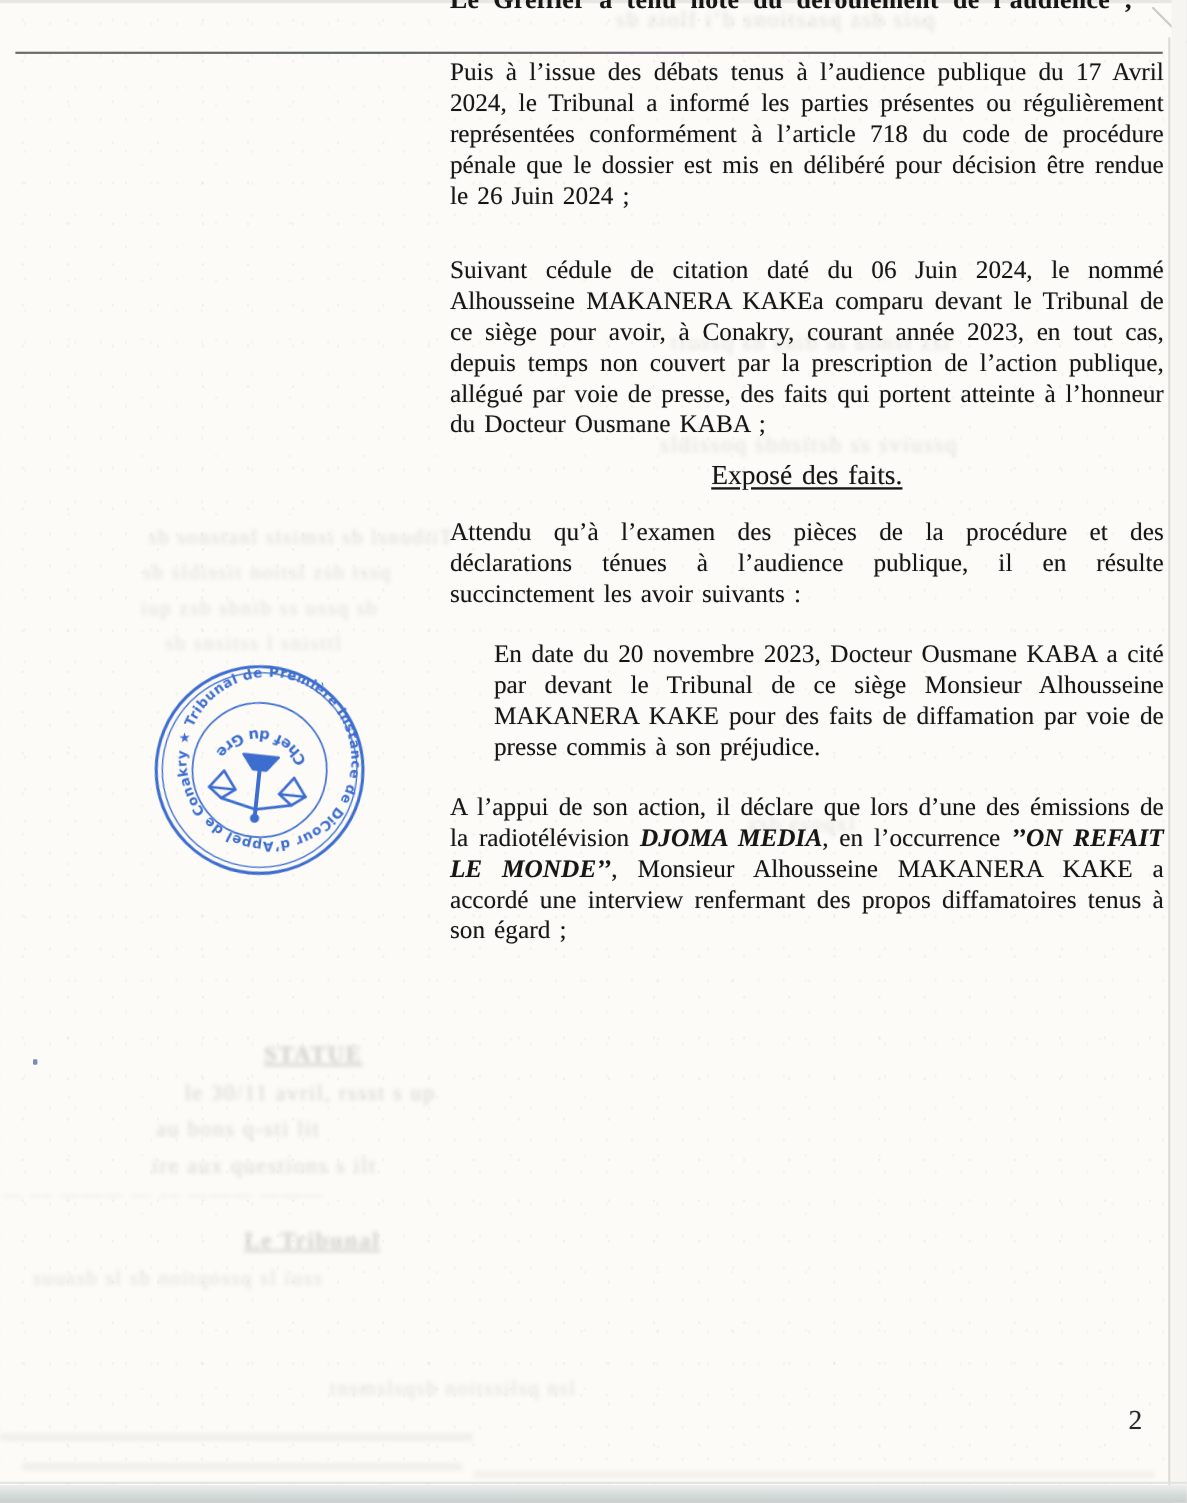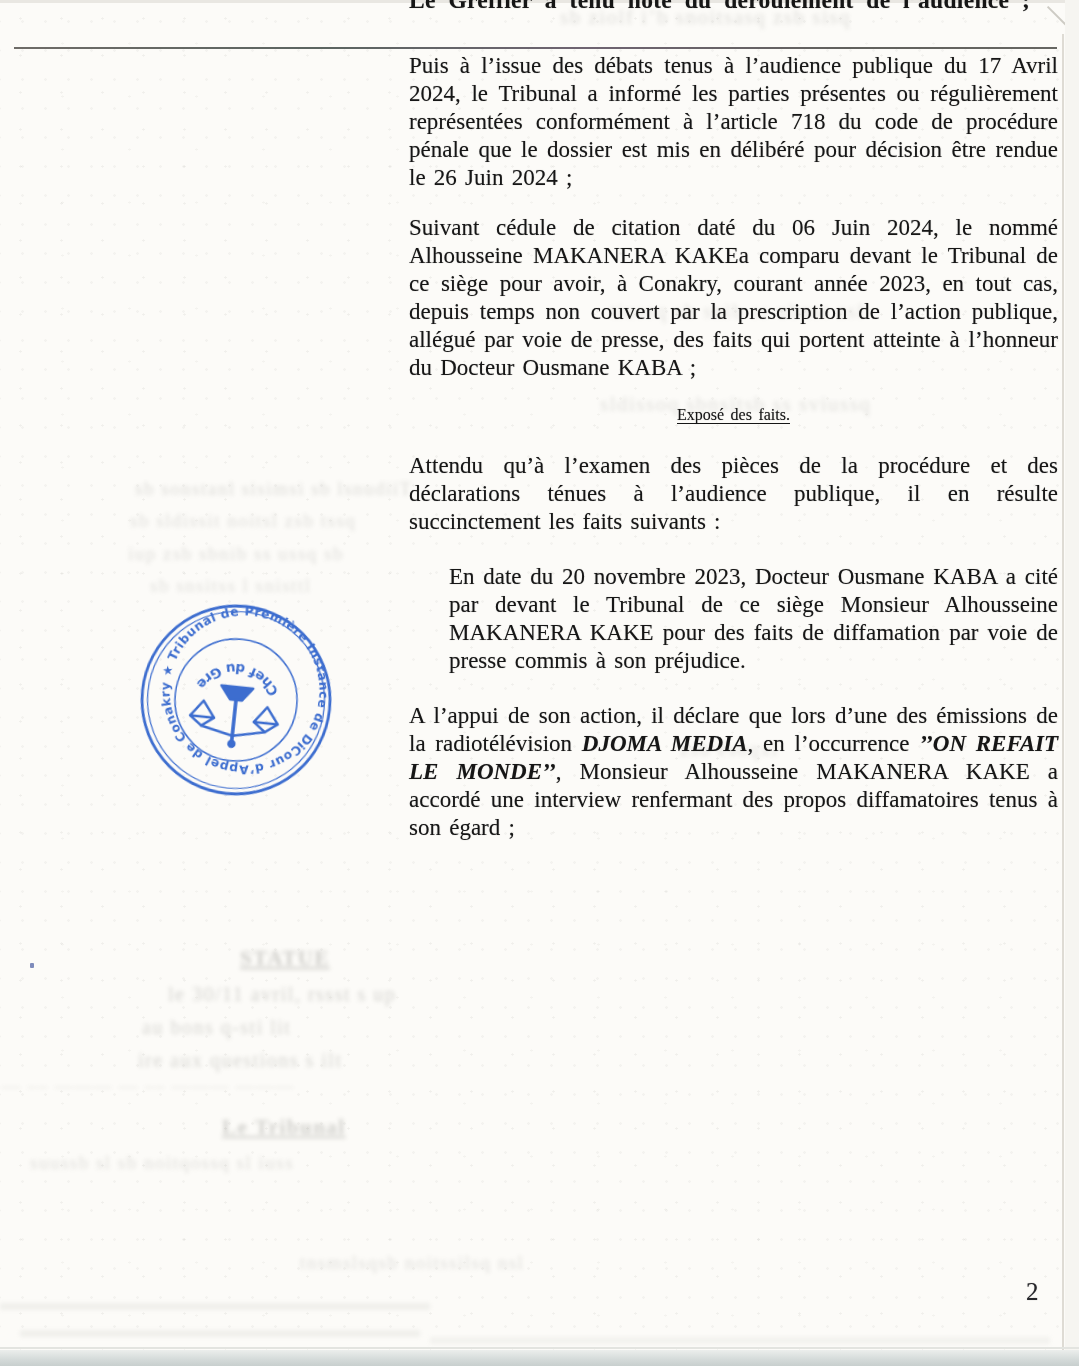--- a/index.html
+++ b/index.html
@@ -28,21 +28,21 @@
     background:linear-gradient(90deg,#55524e,#3f4a46 30%,#56495a 55%,#454541 80%,#4c4c48);
     opacity:0.85;
   }
   #text-column{
     position:absolute; left:409px; top:50px; width:649px;
     font-size:23px; line-height:28px; text-align:justify;
     word-spacing:2.5px;
   }
   #text-column p{ margin:0; }
   #text-column .heading{
-    text-align:center; font-size:16px;
+    text-align:center; font-size:25px;
   }
   #text-column .heading span{ text-decoration:underline; text-underline-offset:3px; }
   .seg-b{font-weight:bold;}
   .seg-i{font-style:italic;}
   #page-number{
     position:absolute; left:1026px; top:1278px;
     font-size:25px; color:#26262a; text-shadow:0 0 1px rgba(45,45,45,0.4);
   }
   
   #court-stamp{
@@ -100,23 +100,23 @@
 <div id="page">
 
   <div id="edge-top"></div>
 
   <div id="top-clipped-line" class="scan-text">Le Greffier a tenu note du déroulement de l’audience ;</div>
 
   <div id="scan-rule"></div>
 
   <div id="text-column" class="scan-text">
       <p style="margin-top: 2px;"><span>Puis à l’issue des débats tenus à l’audience publique du 17 Avril 2024, le Tribunal a informé les parties présentes ou régulièrement représentées conformément à l’article 718 du code de procédure pénale que le dossier est mis en délibéré pour décision être rendue le 26 Juin 2024 ;</span></p>
-      <p style="margin-top: 22px;"><span>Suivant cédule de citation daté du 06 Juin 2024, le nommé Alhousseine MAKANERA KAKEa comparu devant le Tribunal de ce siège pour avoir, à Conakry, courant année 2023, en tout cas, depuis temps non couvert par la prescription de l’action publique, allégué par voie de presse, des faits qui portent atteinte à l’honneur du Docteur Ousmane KABA ;</span></p>
+      <p style="margin-top: 40px;"><span>Suivant cédule de citation daté du 06 Juin 2024, le nommé Alhousseine MAKANERA KAKEa comparu devant le Tribunal de ce siège pour avoir, à Conakry, courant année 2023, en tout cas, depuis temps non couvert par la prescription de l’action publique, allégué par voie de presse, des faits qui portent atteinte à l’honneur du Docteur Ousmane KABA ;</span></p>
       <p class="heading" style="margin-top: 19px;"><span style="text-decoration: underline;">Exposé des faits.</span></p>
-      <p style="margin-top: 23px;"><span>Attendu qu’à l’examen des pièces de la procédure et des déclarations ténues à l’audience publique, il en résulte succinctement les faits suivants :</span></p>
+      <p style="margin-top: 23px;"><span>Attendu qu’à l’examen des pièces de la procédure et des déclarations ténues à l’audience publique, il en résulte succinctement les avoir suivants :</span></p>
       <p style="margin-top: 27px; margin-left: 40px;"><span>En date du 20 novembre 2023, Docteur Ousmane KABA a cité par devant le Tribunal de ce siège Monsieur Alhousseine MAKANERA KAKE pour des faits de diffamation par voie de presse commis à son préjudice.</span></p>
       <p style="margin-top: 27px;"><span>A l’appui de son action, il déclare que lors d’une des émissions de la radiotélévision </span><span class="seg-b seg-i">DJOMA MEDIA</span><span>, en l’occurrence </span><span class="seg-b seg-i">’’ON REFAIT LE MONDE’’</span><span>, Monsieur Alhousseine MAKANERA KAKE a accordé une interview renfermant des propos diffamatoires tenus à son égard ;</span></p>
     </div>
 
   <div id="court-stamp">
     <svg viewBox="0 0 200 200" width="200" height="200">
       <defs>
         <path id="ringPath" d="M 35,62.5 A 75,75 0 1 1 34.95,62.56"></path>
         <path id="chefPath" d="M 57,108 A 47,47 0 0 0 143,108"></path>
       </defs>

